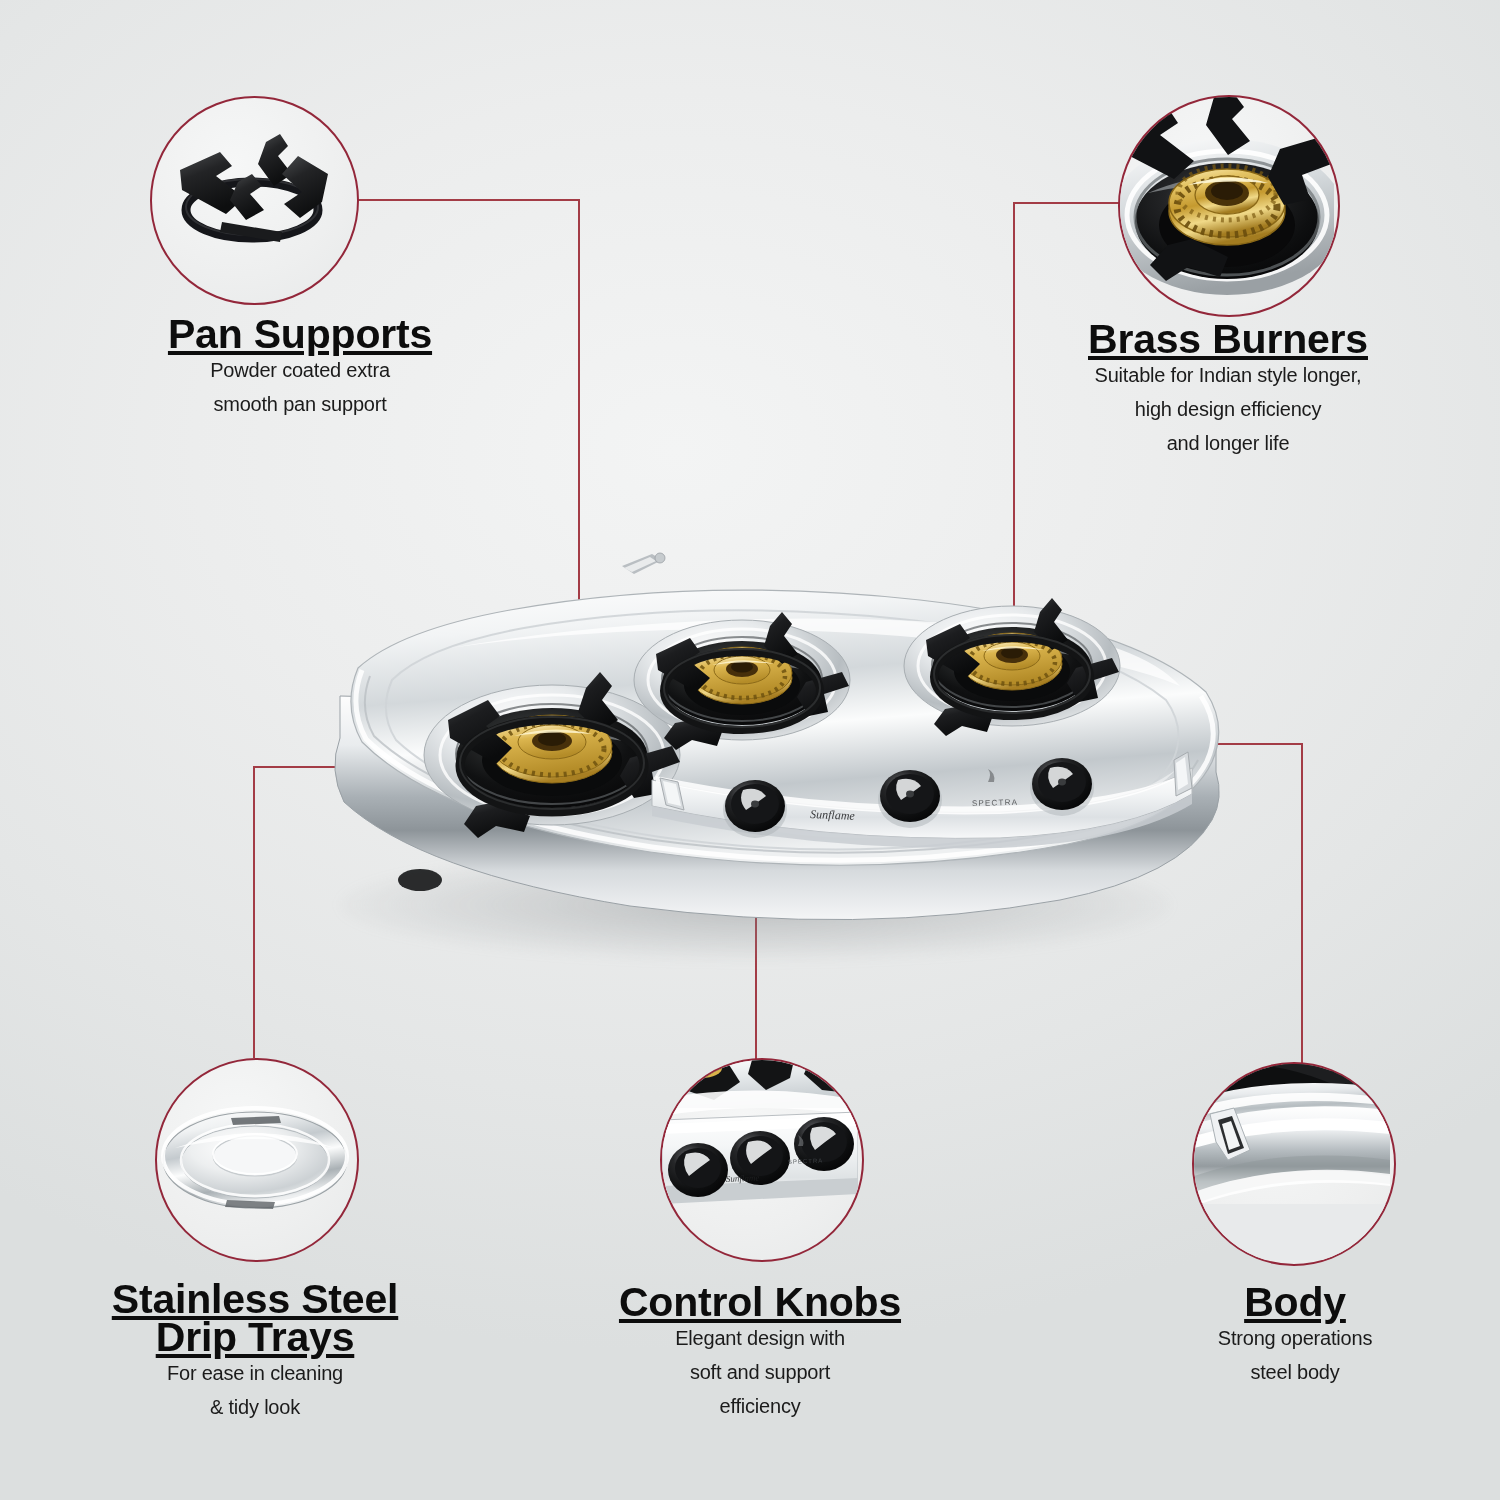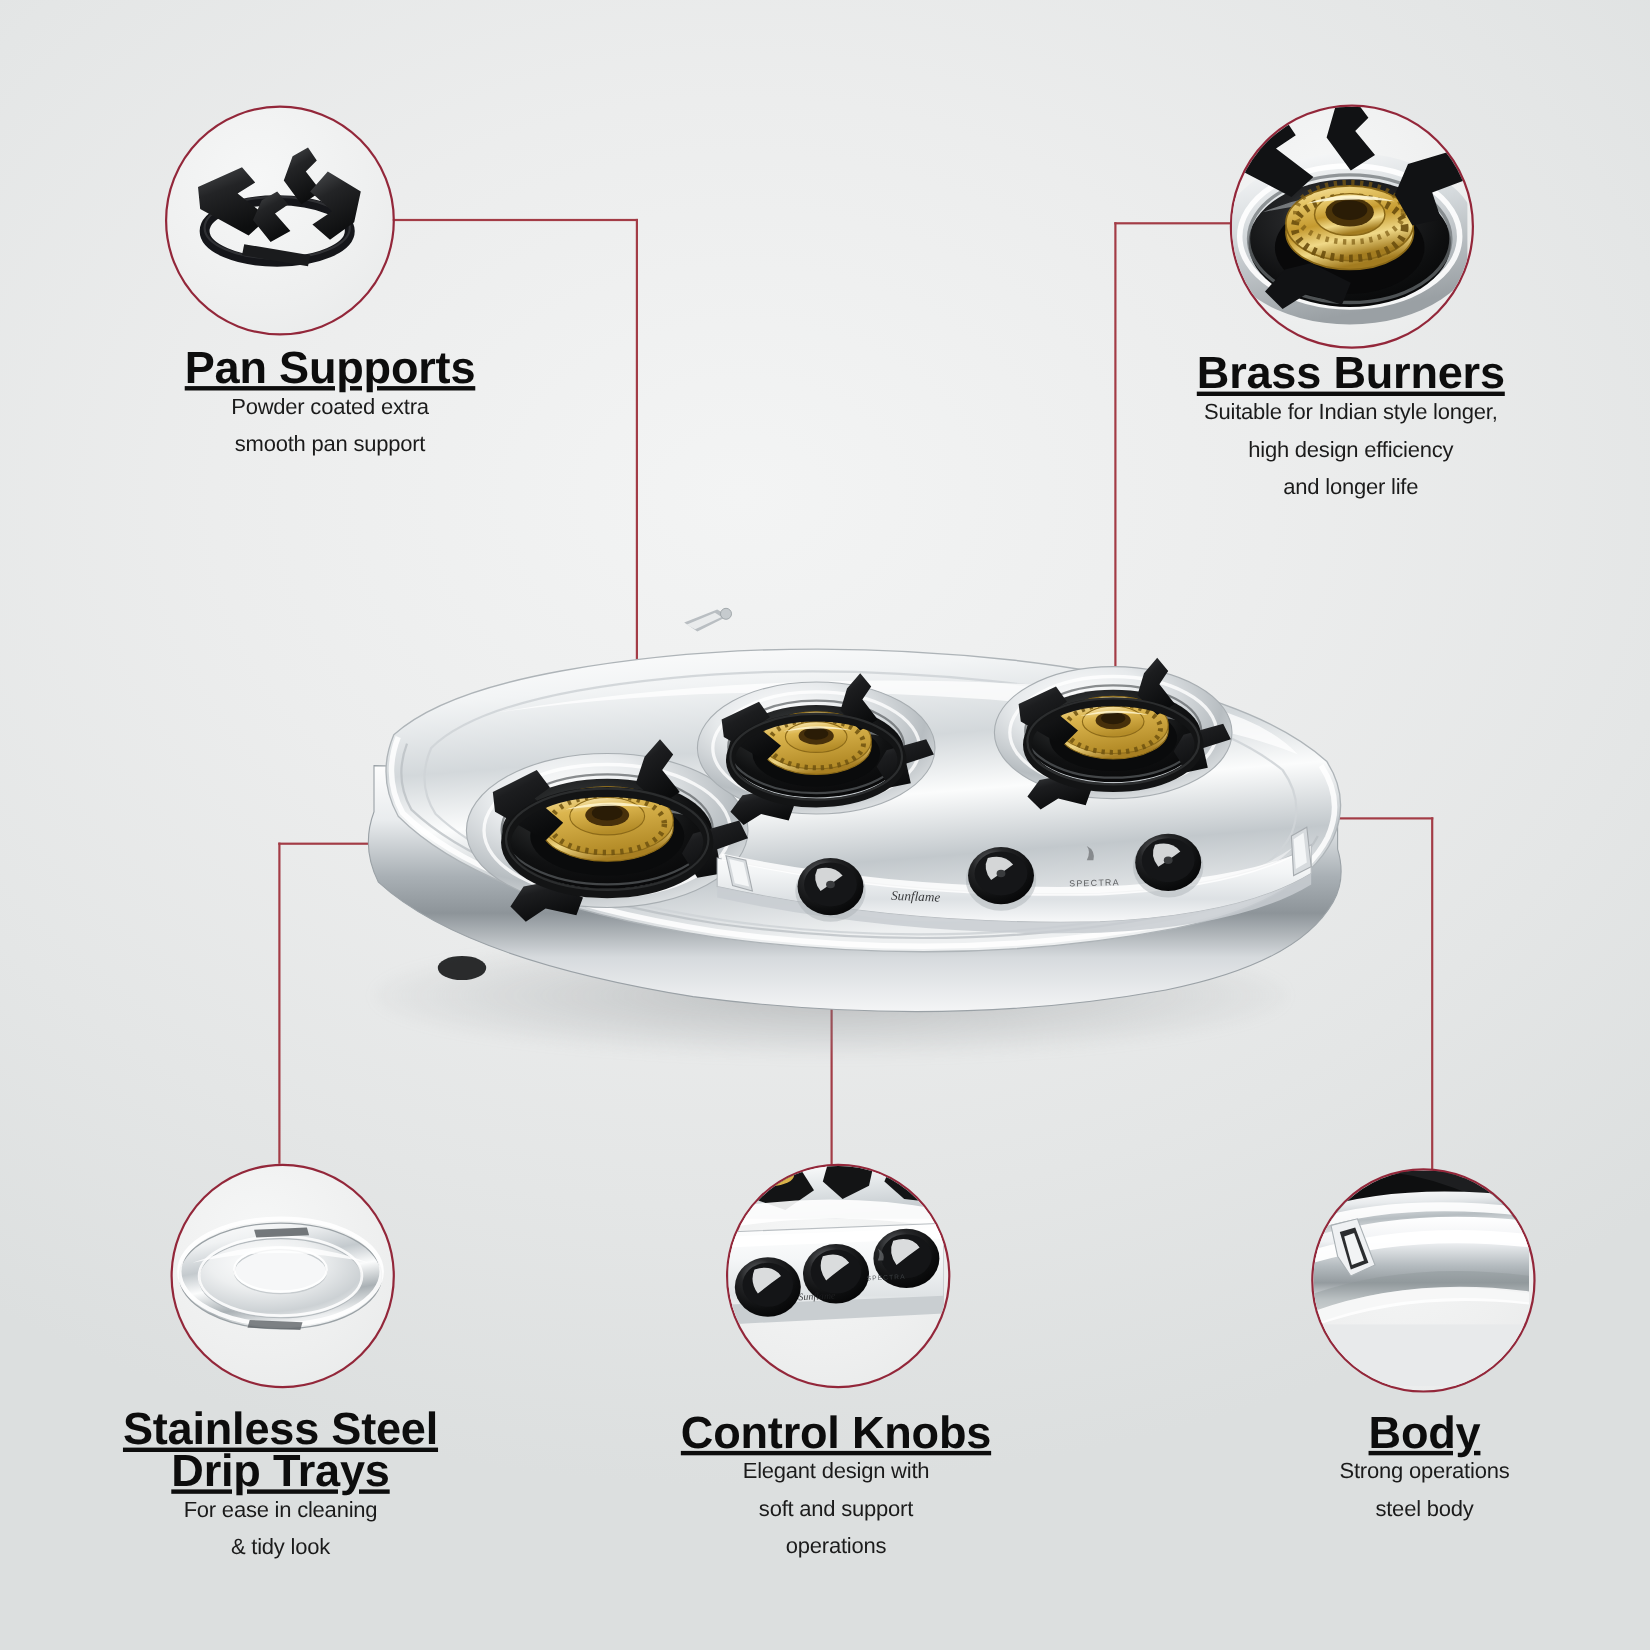--- a/index.html
+++ b/index.html
@@ -545,21 +545,21 @@
       <text x="64" y="122" font-family="Liberation Serif, serif" font-size="9" font-style="italic" fill="#202123" opacity="0.85" transform="rotate(-2.4 64 122)">Sunflame</text>
       <text x="126" y="104" font-family="Liberation Sans, sans-serif" font-size="6" letter-spacing="1" fill="#42464a" opacity="0.85" transform="rotate(-2.4 126 104)">SPECTRA</text>
       <path d="M 136 86 q 3 -7 0 -11 q 7 4 5 11 z" fill="#6b6e71" opacity="0.7"></path>
     </svg>
   </div>
 
   <div class="caption" style="left:580px; top:1283px; width:360px;">
     <div class="title">Control Knobs</div>
     <div class="desc">Elegant design with</div>
     <div class="desc">soft and support</div>
-    <div class="desc">operations</div>
+    <div class="desc">efficiency</div>
   </div>
 
   <div class="bubble" style="left:1192px; top:1062px; width:200px; height:200px;">
     <svg width="196" height="196" viewBox="0 0 196 196">
       <defs>
         <linearGradient id="bdTop" x1="0" y1="0" x2="0.25" y2="1">
           <stop offset="0%" stop-color="#ffffff"></stop>
           <stop offset="30%" stop-color="#e8ebed"></stop>
           <stop offset="62%" stop-color="#b6bdc1"></stop>
           <stop offset="100%" stop-color="#f5f6f7"></stop>

